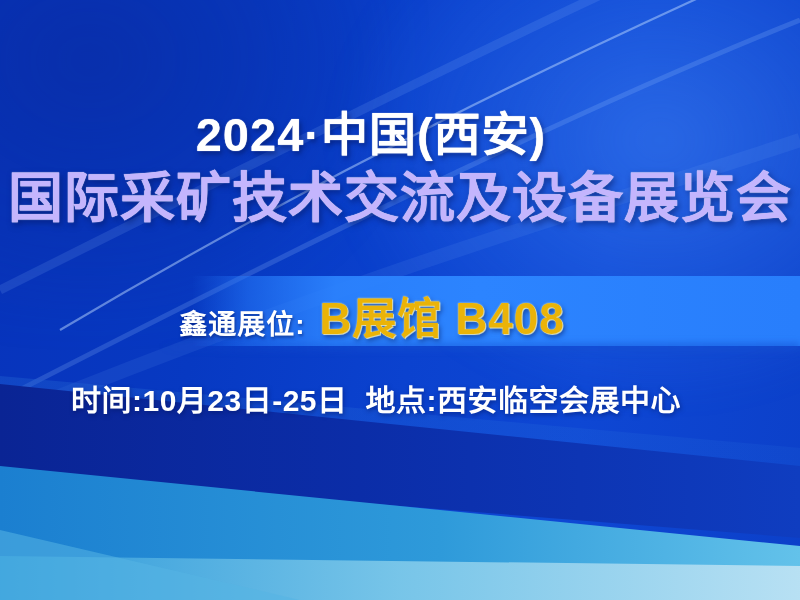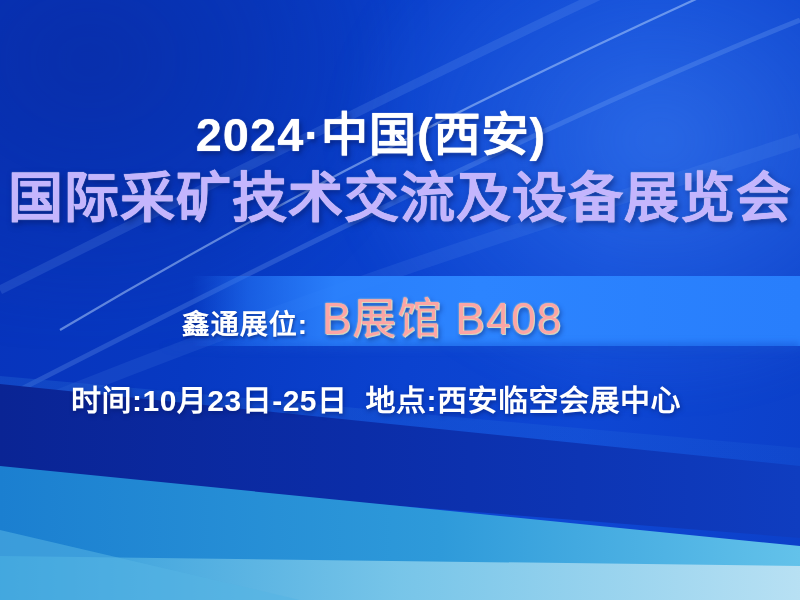--- a/index.html
+++ b/index.html
@@ -161,22 +161,22 @@
     font-size: 28px;
     font-weight: bold;
     color: #ffffff;
     letter-spacing: 1px;
     text-shadow: 1px 2px 3px rgba(3,20,90,0.5);
     white-space: nowrap;
   }
 
   .booth-value {
     font-size: 44px;
-    font-weight: normal;
-    color: #fca5a5;
+    font-weight: bold;
+    color: #eab308;
     letter-spacing: 1px;
     white-space: nowrap;
     text-shadow:
       0 0 2px rgba(255,250,180,0.95),
       1px 1px 0 rgba(255,252,200,0.7),
       2px 3px 5px rgba(3,20,90,0.55);
   }
 
   .info-row {
     position: absolute;

